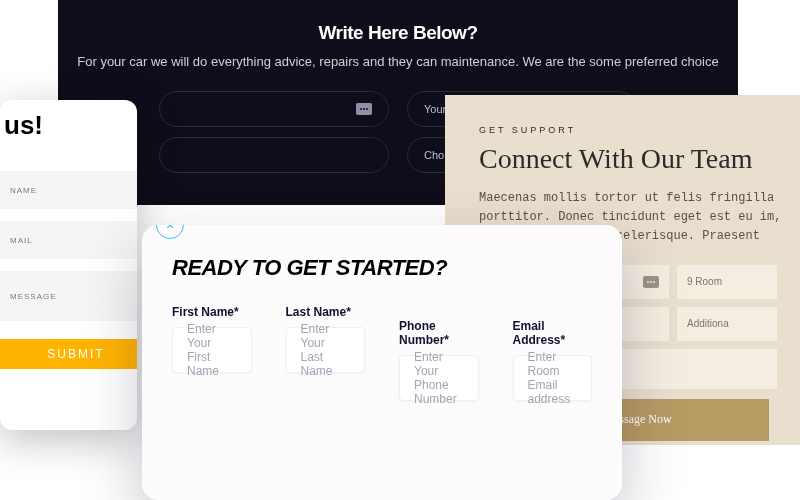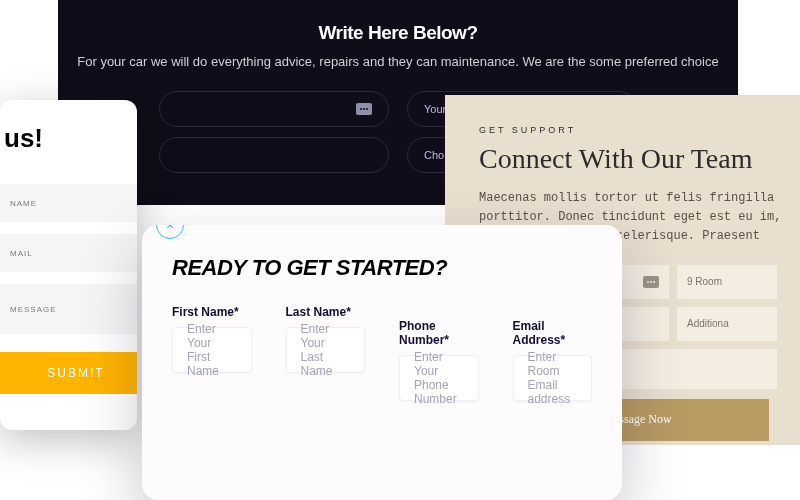--- a/index.html
+++ b/index.html
@@ -27,28 +27,28 @@
   .beige .grid{display:grid; grid-template-columns: 190px 100px; gap:8px; margin-top:18px; font-family:Arial,sans-serif;}
   .beige .field{height:34px; background:#f4eee2; display:flex; align-items:center; padding:0 10px; font-size:10px; color:#7a7469;}
   .beige .field.wide{grid-column:1/3; height:40px;}
   .beige .kb{margin-left:auto; width:16px;height:12px;background:#9b9488;border-radius:2px;display:flex;align-items:center;justify-content:center;gap:1px;}
   .beige .kb i{width:2px;height:2px;background:#f4eee2;border-radius:50%;display:block;}
   .beige .btn{height:42px; width:290px; background:#b89a63; color:#fff; display:flex;
               align-items:center; justify-content:center; font-size:12px; margin-top:10px;}
 
   
   .us { position:absolute; left:0; top:100px; width:137px; height:330px; background:#fff;
-        border-radius:12px; box-shadow:0 10px 40px rgba(0,0,0,.25); padding:23px 0 0 0; overflow:hidden;}
+        border-radius:12px; box-shadow:0 10px 40px rgba(0,0,0,.25); padding:10px 0 0 0; overflow:hidden;}
   .us h3{font-size:26px; font-weight:700; padding-left:4px;}
   .us .fld{height:38px; width:100%; background:#f5f5f5;
             display:flex; align-items:center; font-size:8px; letter-spacing:1px; color:#7a7a7a; padding-left:10px;}
   .us .gap{height:12px;}
   .us .f1{margin-top:30px;}
   .us .msg{height:50px;}
-  .us .submit{margin-top:18px; height:42px; width:152px; background:#ffb400; color:#fff;
+  .us .submit{margin-top:18px; height:30px; width:152px; background:#ffb400; color:#fff;
                display:flex; align-items:center; justify-content:center; font-size:12px; letter-spacing:2px;}
 
   
   .ready { position:absolute; left:142px; top:225px; width:480px; height:275px; background:#fdfbfb;
            border-radius:16px; box-shadow:0 25px 60px rgba(30,20,50,.25); padding:30px 30px 0 30px; overflow:hidden;}
   .ready .close{position:absolute; left:14px; top:-14px; width:28px; height:28px; border-radius:50%;
                 border:1px solid #27c2ff; color:#27c2ff; background:#fdfbfb; display:flex; align-items:center;
                 justify-content:center; font-size:14px; font-family:Arial;}
   .ready h2{font-size:22px; font-weight:900; font-style:italic; text-transform:uppercase;
             font-family:"Arial Black",Arial,sans-serif; letter-spacing:-.5px;}

